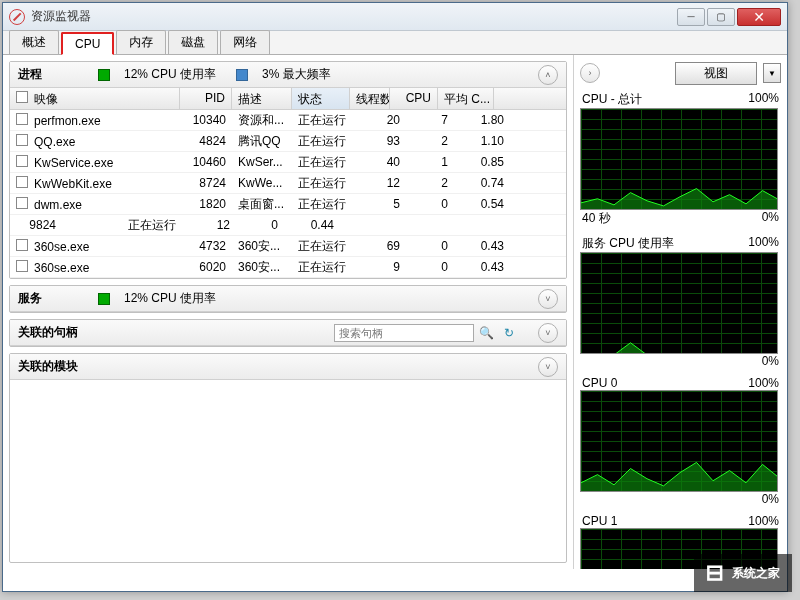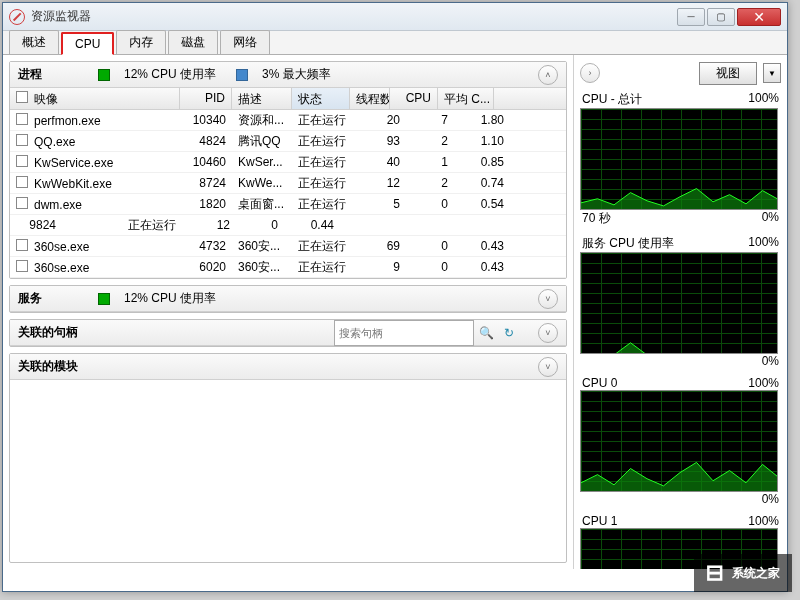--- a/index.html
+++ b/index.html
@@ -31,25 +31,25 @@
 .expbtn { width: 20px; height: 20px; border: 1px solid #b0b0b0; border-radius: 50%; background: linear-gradient(#fff,#e8e8e8); display: flex; align-items: center; justify-content: center; cursor: pointer; font-size: 9px; color: #666; }
 .tablehead { display: flex; height: 22px; background: linear-gradient(#fafafa,#e8e8e8); border-bottom: 1px solid #d0d0d0; }
 .th { padding: 3px 6px; border-right: 1px solid #d0d0d0; text-align: left; overflow: hidden; white-space: nowrap; }
 .th.sorted { background: linear-gradient(#e8f0f8,#d8e4f0); }
 .tablebody { max-height: 170px; overflow: hidden; }
 .trow { display: flex; height: 21px; align-items: center; border-bottom: 1px solid #f0f0f0; }
 .td { padding: 2px 6px; overflow: hidden; white-space: nowrap; }
 .td.num { text-align: right; }
 .chk { width: 12px; height: 12px; border: 1px solid #888; background: #fff; margin-right: 6px; display: inline-block; }
 .searchrow { display: flex; gap: 4px; align-items: center; flex: 1; justify-content: flex-end; }
-.searchbox { width: 140px; height: 18px; border: 1px solid #aaa; padding: 12px 4px; font-size: 11px; color: #888; }
+.searchbox { width: 140px; height: 18px; border: 1px solid #aaa; padding: 4px 4px; font-size: 11px; color: #888; }
 .iconbtn { width: 18px; height: 18px; display: flex; align-items: center; justify-content: center; cursor: pointer; color: #369; font-size: 12px; }
 .righthead { display: flex; align-items: center; gap: 6px; height: 24px; margin-bottom: 6px; }
 .righthead .expbtn { margin-right: auto; }
-.viewbtn { border: 1px solid #888; background: linear-gradient(#fff,#e0e0e0); padding: 2px 16px; cursor: pointer; }
+.viewbtn { border: 1px solid #888; background: linear-gradient(#fff,#e0e0e0); padding: 2px 28px; cursor: pointer; }
 .dropbtn { width: 18px; height: 20px; border: 1px solid #888; background: linear-gradient(#fff,#e0e0e0); display: flex; align-items: center; justify-content: center; font-size: 8px; cursor: pointer; }
 .graph { margin-bottom: 8px; }
 .graphhead { display: flex; justify-content: space-between; font-size: 11px; padding: 0 2px; }
 .graphbox { width: 198px; height: 102px; background: #000; border: 1px solid #888; position: relative; overflow: hidden; }
 .grid { position: absolute; inset: 0; background-image: linear-gradient(#0a4a0a 1px, transparent 1px), linear-gradient(90deg, #0a4a0a 1px, transparent 1px); background-size: 20px 10px; }
 .graphfoot { display: flex; justify-content: space-between; font-size: 11px; padding: 0 2px; }
 .watermark { position: absolute; right: 8px; bottom: 8px; color: #fff; font-size: 18px; font-weight: bold; background: rgba(0,0,0,0.6); padding: 6px 12px; display: flex; align-items: center; gap: 8px; }
 .watermark .logo { font-size: 22px; }
 </style>
 </head>
@@ -224,21 +224,21 @@
               <span>100%</span>
             </div>
             <div class="graphbox">
               <div class="grid"></div>
               <svg width="198" height="102" style="position:absolute;inset:0">
                 <polygon points="0,93.84 16.5,89.76 33,95.88 49.5,83.64 66,91.8 82.5,96.9 99,87.72 115.50000000000001,79.56 132,92.82 148.5,85.68 165,94.86 181.5,81.6 198,90.78 198,102 0,102" fill="#0c800c" opacity="0.7"></polygon>
                 <polyline points="0,93.84 16.5,89.76 33,95.88 49.5,83.64 66,91.8 82.5,96.9 99,87.72 115.50000000000001,79.56 132,92.82 148.5,85.68 165,94.86 181.5,81.6 198,90.78 198,102 0,102" fill="none" stroke="#2f2" stroke-width="1"></polyline>
               </svg>
             </div>
             <div class="graphfoot">
-              <span>70 秒</span>
+              <span>40 秒</span>
               <span>0%</span>
             </div>
           </div>
           <div class="graph">
             <div class="graphhead">
               <span>服务 CPU 使用率</span>
               <span>100%</span>
             </div>
             <div class="graphbox">
               <div class="grid"></div>

